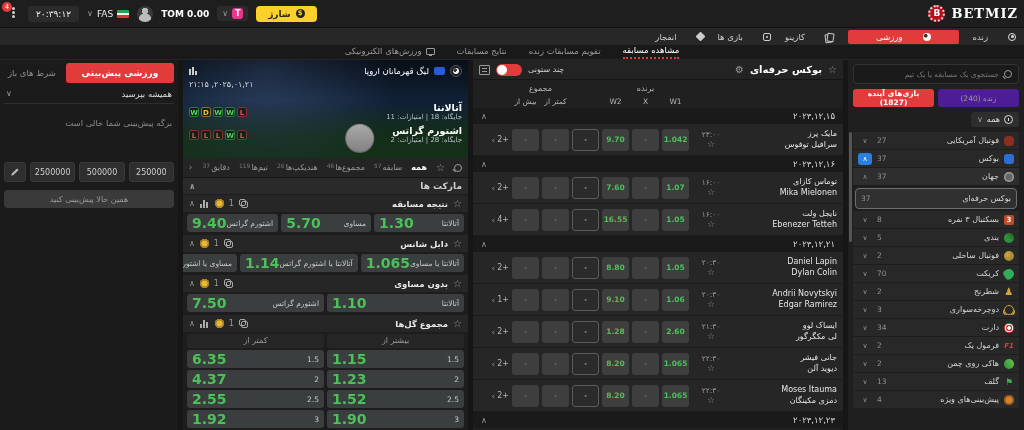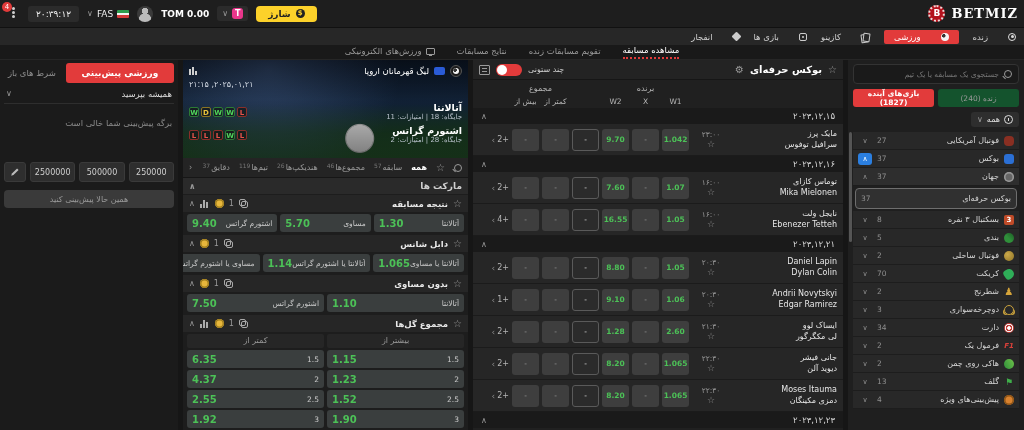--- a/index.html
+++ b/index.html
@@ -19,21 +19,21 @@
 .currbox{display:flex;align-items:center;gap:4px;background:#2b2b2b;border-radius:3px;padding:2px 5px}
 .tbadge{width:11px;height:11px;border-radius:3px;background:#e9368b;color:#fff;font-size:8px;line-height:11px;text-align:center;font-weight:bold}
 .charge{background:#fcd12a;color:#222;border:none;border-radius:4px;padding:3px 12px;font-size:9px;font-weight:bold;display:flex;align-items:center;gap:5px;font-family:inherit}
 .coin-s{width:9px;height:9px;border-radius:50%;background:#222;color:#fcd12a;font-size:7px;line-height:9px;text-align:center;display:inline-block}
 .brandwrap{margin-left:auto;display:flex;align-items:center;gap:6px}
 .chip{width:17px;height:17px;border-radius:50%;background:#b3121d;border:2px dotted #f3d7d7;color:#fff;font-size:9px;font-weight:bold;text-align:center;line-height:13px}
 .brand{color:#fff;font-weight:bold;font-size:13px;letter-spacing:1px;font-family:"DejaVu Serif",serif}
 
 .nav2{position:absolute;left:0;top:28px;width:1024px;height:17px;background:#272727;display:flex;align-items:center;padding:0 8px;gap:14px;font-size:8.5px}
 .nav2 .nitem{display:flex;align-items:center;gap:20px;color:#cfcfcf;cursor:pointer}
-.nav2 .nitem.active{background:#e23b3b;color:#fff;border-radius:2px;padding:2px 10px;margin:0}
+.nav2 .nitem.active{background:#e23b3b;color:#fff;border-radius:2px;padding:2px 28px;margin:0}
 .ico-live{width:8px;height:8px;border:1.2px solid #ddd;border-radius:50%;position:relative}
 .ico-live::after{content:"";position:absolute;inset:1.5px;background:#ddd;border-radius:50%}
 .ico-ball{width:8px;height:8px;border-radius:50%;background:radial-gradient(circle at 35% 35%,#333 0 1.5px,transparent 2px),#f4f4f4}
 .ico-cards{width:9px;height:8px;position:relative}
 .ico-cards::before,.ico-cards::after{content:"";position:absolute;width:5px;height:7px;border:1px solid #ccc;border-radius:1px;background:#272727}
 .ico-cards::before{left:0;top:1px;transform:rotate(-8deg)}
 .ico-cards::after{right:0;top:0;transform:rotate(8deg)}
 .ico-dice{width:8px;height:8px;border:1.2px solid #ccc;border-radius:2px;position:relative}
 .ico-dice::after{content:"";position:absolute;left:2px;top:2px;width:2px;height:2px;background:#ccc;border-radius:50%}
 .ico-boom{width:7px;height:7px;background:#ccc;transform:rotate(45deg);border-radius:1px}
@@ -94,21 +94,21 @@
 .msec-icons{display:flex;align-items:center;gap:5px;direction:ltr;color:#9a9a9a;font-size:8px}
 .bars{width:10px;height:8px;display:flex;align-items:flex-end;gap:1px}
 .bars i{width:2px;background:#aaa;display:block}
 .coin{width:9px;height:9px;border-radius:50%;background:#e7b73c;box-shadow:inset 0 0 0 1.5px #a3801f}
 .lnk{position:relative;width:9px;height:9px}
 .lnk::before,.lnk::after{content:"";position:absolute;width:5px;height:5px;border:1.2px solid #aaa;border-radius:2px}
 .lnk::before{left:0;top:0}.lnk::after{right:0;bottom:0}
 .opt-row{display:flex;gap:3px;padding:2px 4px}
 .opt{flex:1;height:18px;background:#3a3e3e;border:none;border-radius:3px;display:flex;align-items:center;justify-content:space-between;padding:0 5px;font-family:inherit}
 .opt .lb{color:#c9c9c9;font-size:7.5px;overflow:hidden;white-space:nowrap}
-.opt .od{color:#4cc157;font-size:10px;font-weight:bold}
+.opt .od{color:#4cc157;font-size:14px;font-weight:bold}
 .tot-heads{display:flex;gap:3px;padding:2px 4px 0}
 .tot-heads div{flex:1;text-align:center;color:#9a9a9a;font-size:8px;background:#262626;height:14px;line-height:14px;border-radius:2px}
 .trow{display:flex;gap:3px;padding:2px 4px 0}
 
 .mp-head{height:20px;display:flex;align-items:center;padding:0 6px;gap:6px;background:#232323;border-bottom:1px solid #161616}
 .mp-title{color:#fff;font-size:10px;font-weight:bold}
 .gear{color:#9a9a9a;font-size:10px}
 .mp-left{margin-right:auto;display:flex;align-items:center;gap:6px}
 .toggle{width:26px;height:12px;background:#e23b3b;border-radius:7px;position:relative}
 .toggle::after{content:"";position:absolute;left:1px;top:1px;width:10px;height:10px;border-radius:50%;background:#fff}
@@ -134,21 +134,21 @@
 .odd.green{color:#4cc157;font-weight:bold}
 .odd.tot{background:#2b2b2b;border:1px solid #5a5a5a;color:#ddd}
 .more{width:30px;flex:none;display:flex;align-items:center;gap:2px;color:#b5b5b5;font-size:8px;justify-content:flex-end;direction:ltr}
 .more .lt{color:#8a8a8a;font-size:9px}
 
 .search{height:20px;background:#1a1a1a;border:1px solid #333;border-radius:4px;display:flex;align-items:center;padding:0 6px;gap:5px;margin-top:2px}
 .search input{background:none;border:none;outline:none;color:#bbb;font-size:7.5px;flex:1;text-align:right;font-family:inherit}
 .side-tabs{display:flex;gap:4px;margin-top:5px;direction:ltr}
 .side-tab{flex:1;height:18px;border:none;border-radius:3px;font-size:7.5px;font-family:inherit}
 .side-tab.red{background:#e23b3b;color:#fff;font-weight:bold}
-.side-tab.gray{background:#14532d;color:#9a9a9a}
+.side-tab.gray{background:#4c1d95;color:#9a9a9a}
 .filter-row{display:flex;justify-content:flex-start;margin-top:5px}
 .filter-pill{height:15px;background:#2e2e2e;border-radius:3px;display:flex;align-items:center;gap:4px;padding:0 6px;color:#ddd;font-size:8px}
 .clk{width:9px;height:9px;border:1.2px solid #ddd;border-radius:50%;position:relative}
 .clk::after{content:"";position:absolute;left:3.2px;top:1.5px;width:1.2px;height:3px;background:#ddd}
 .slist{margin-top:5px;position:relative;padding-right:0}
 .sbar{position:absolute;left:-4px;top:0;width:3px;height:110px;background:#555;border-radius:2px}
 .sitem{height:18px;display:flex;align-items:center;gap:5px;background:#282828;border-bottom:1px solid #1d1d1d;padding:0 5px;cursor:pointer}
 .sitem.sub{background:#2e2e2e}
 .sitem.sel{height:21px;background:#303030;border:1px solid #6e6e6e;border-radius:4px;margin:2px 2px}
 .slabel{color:#d6d6d6;font-size:8px;white-space:nowrap;overflow:hidden}

